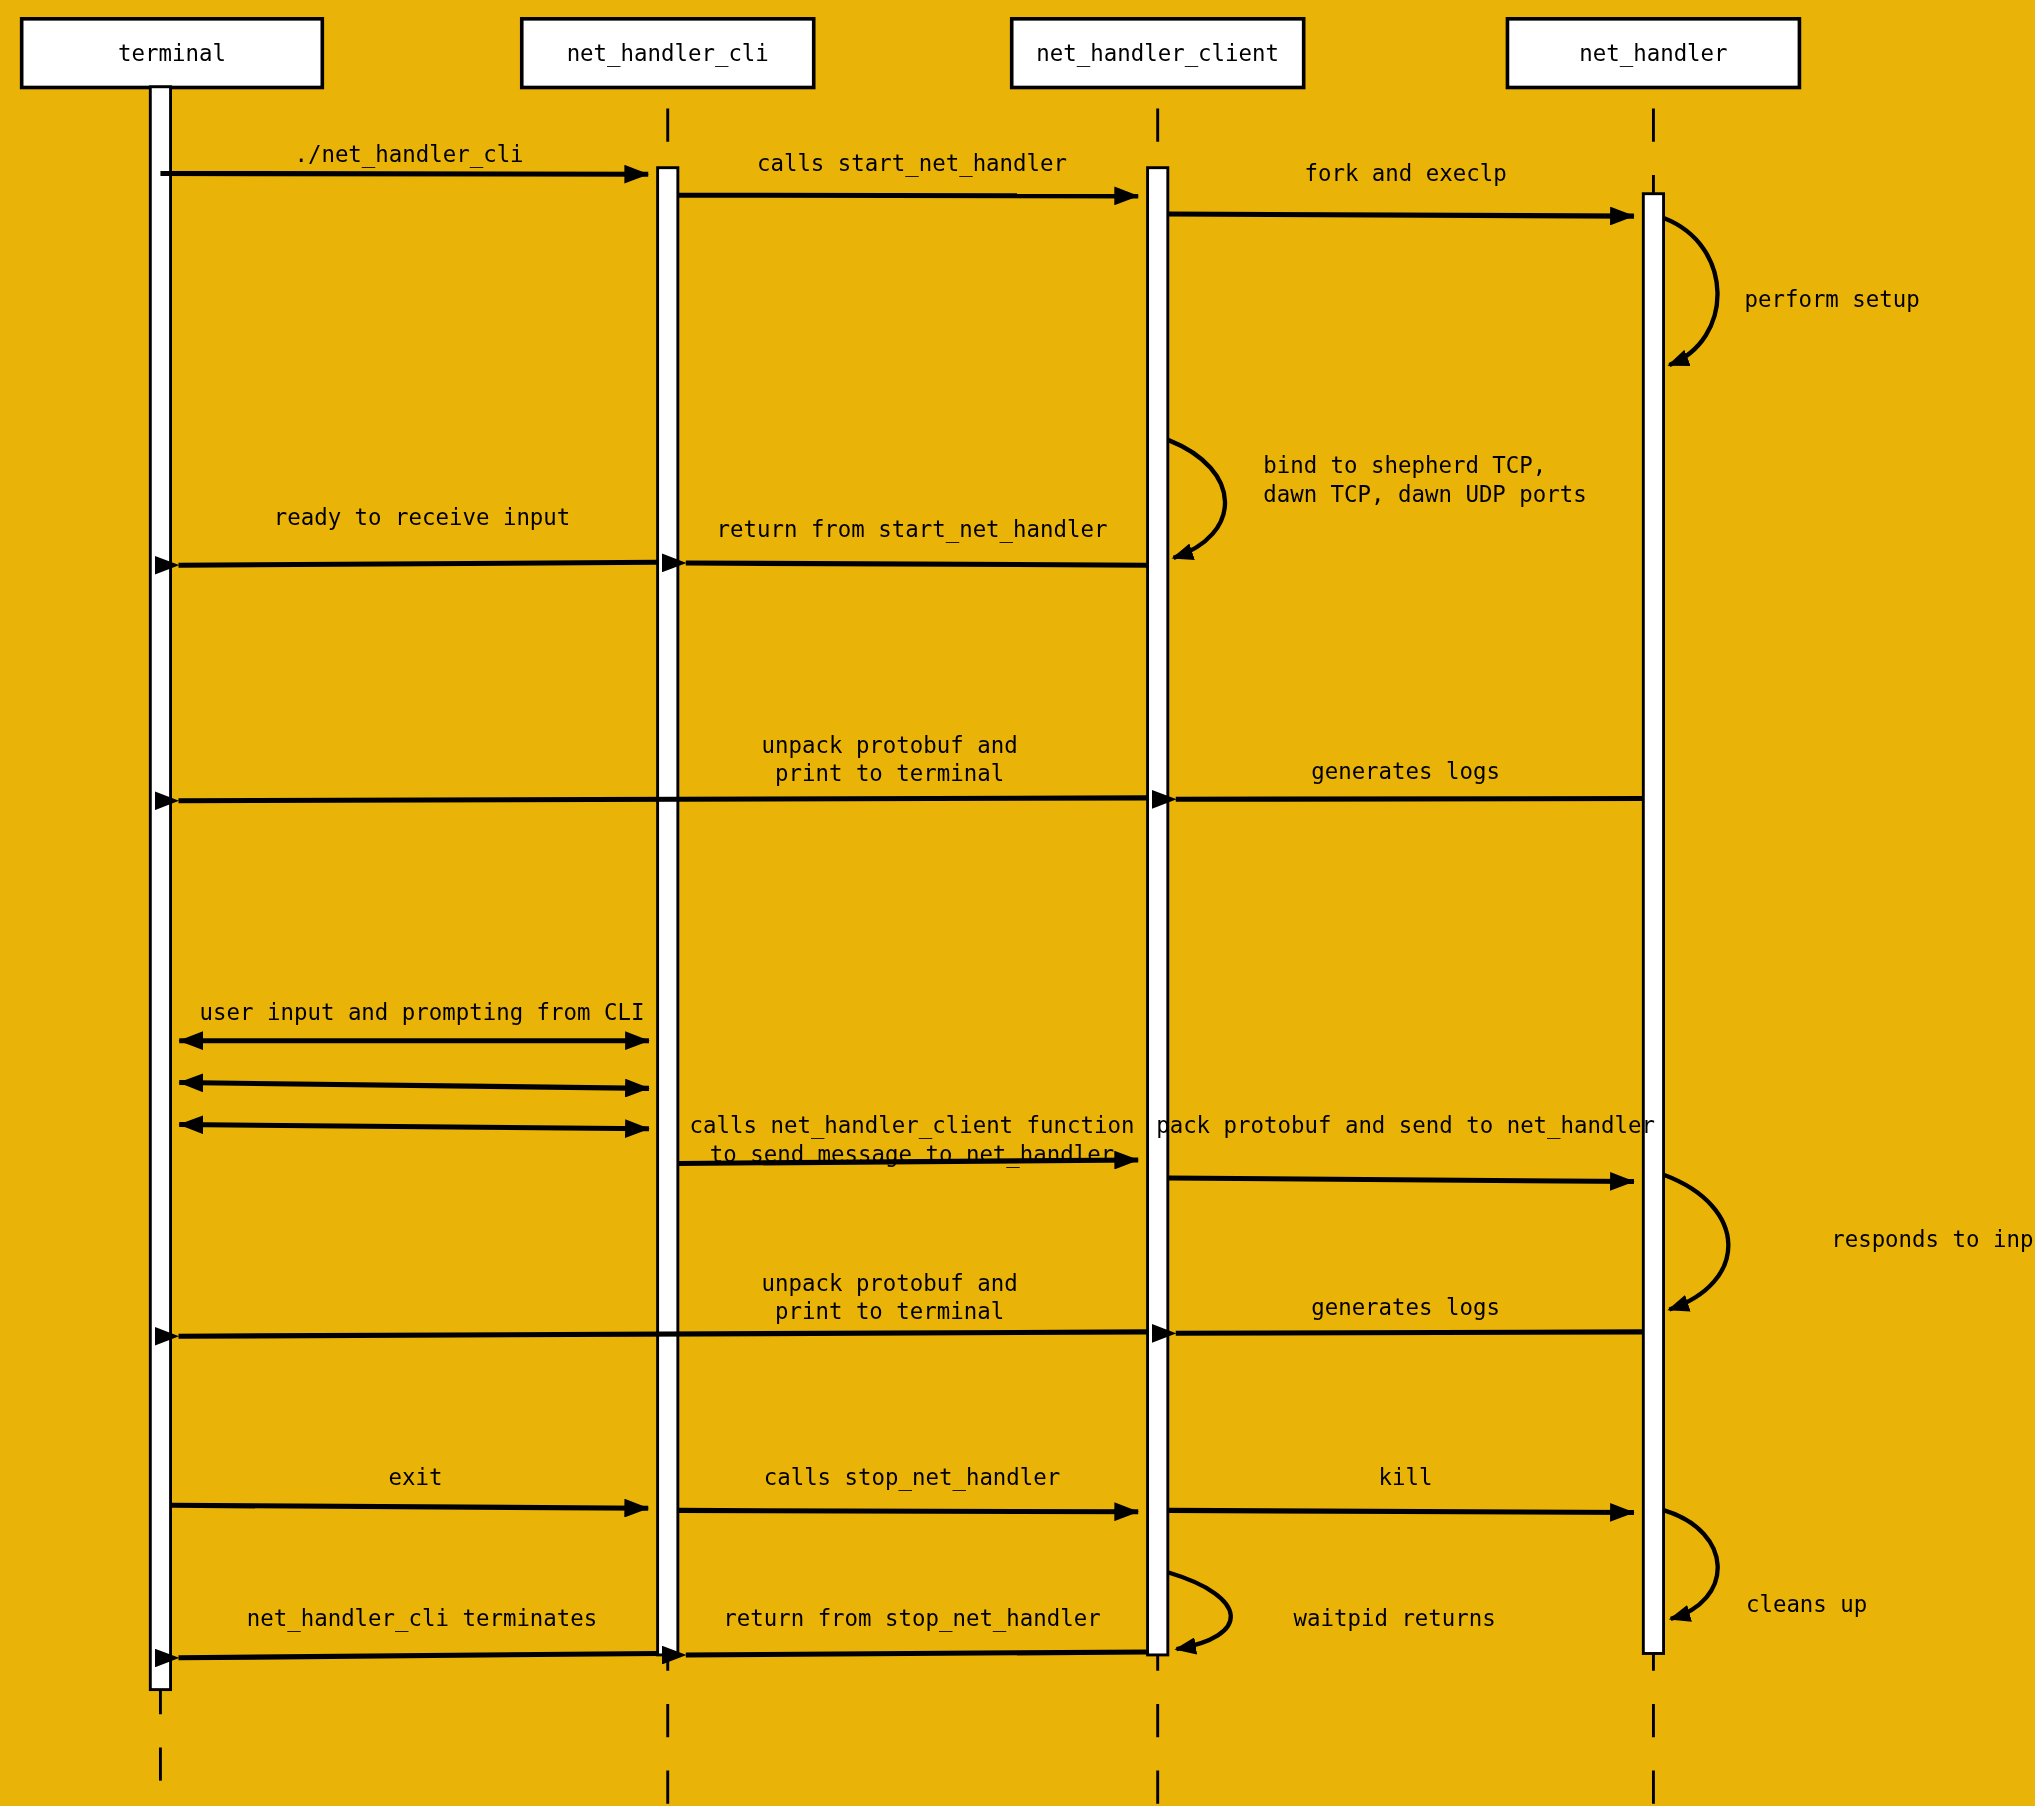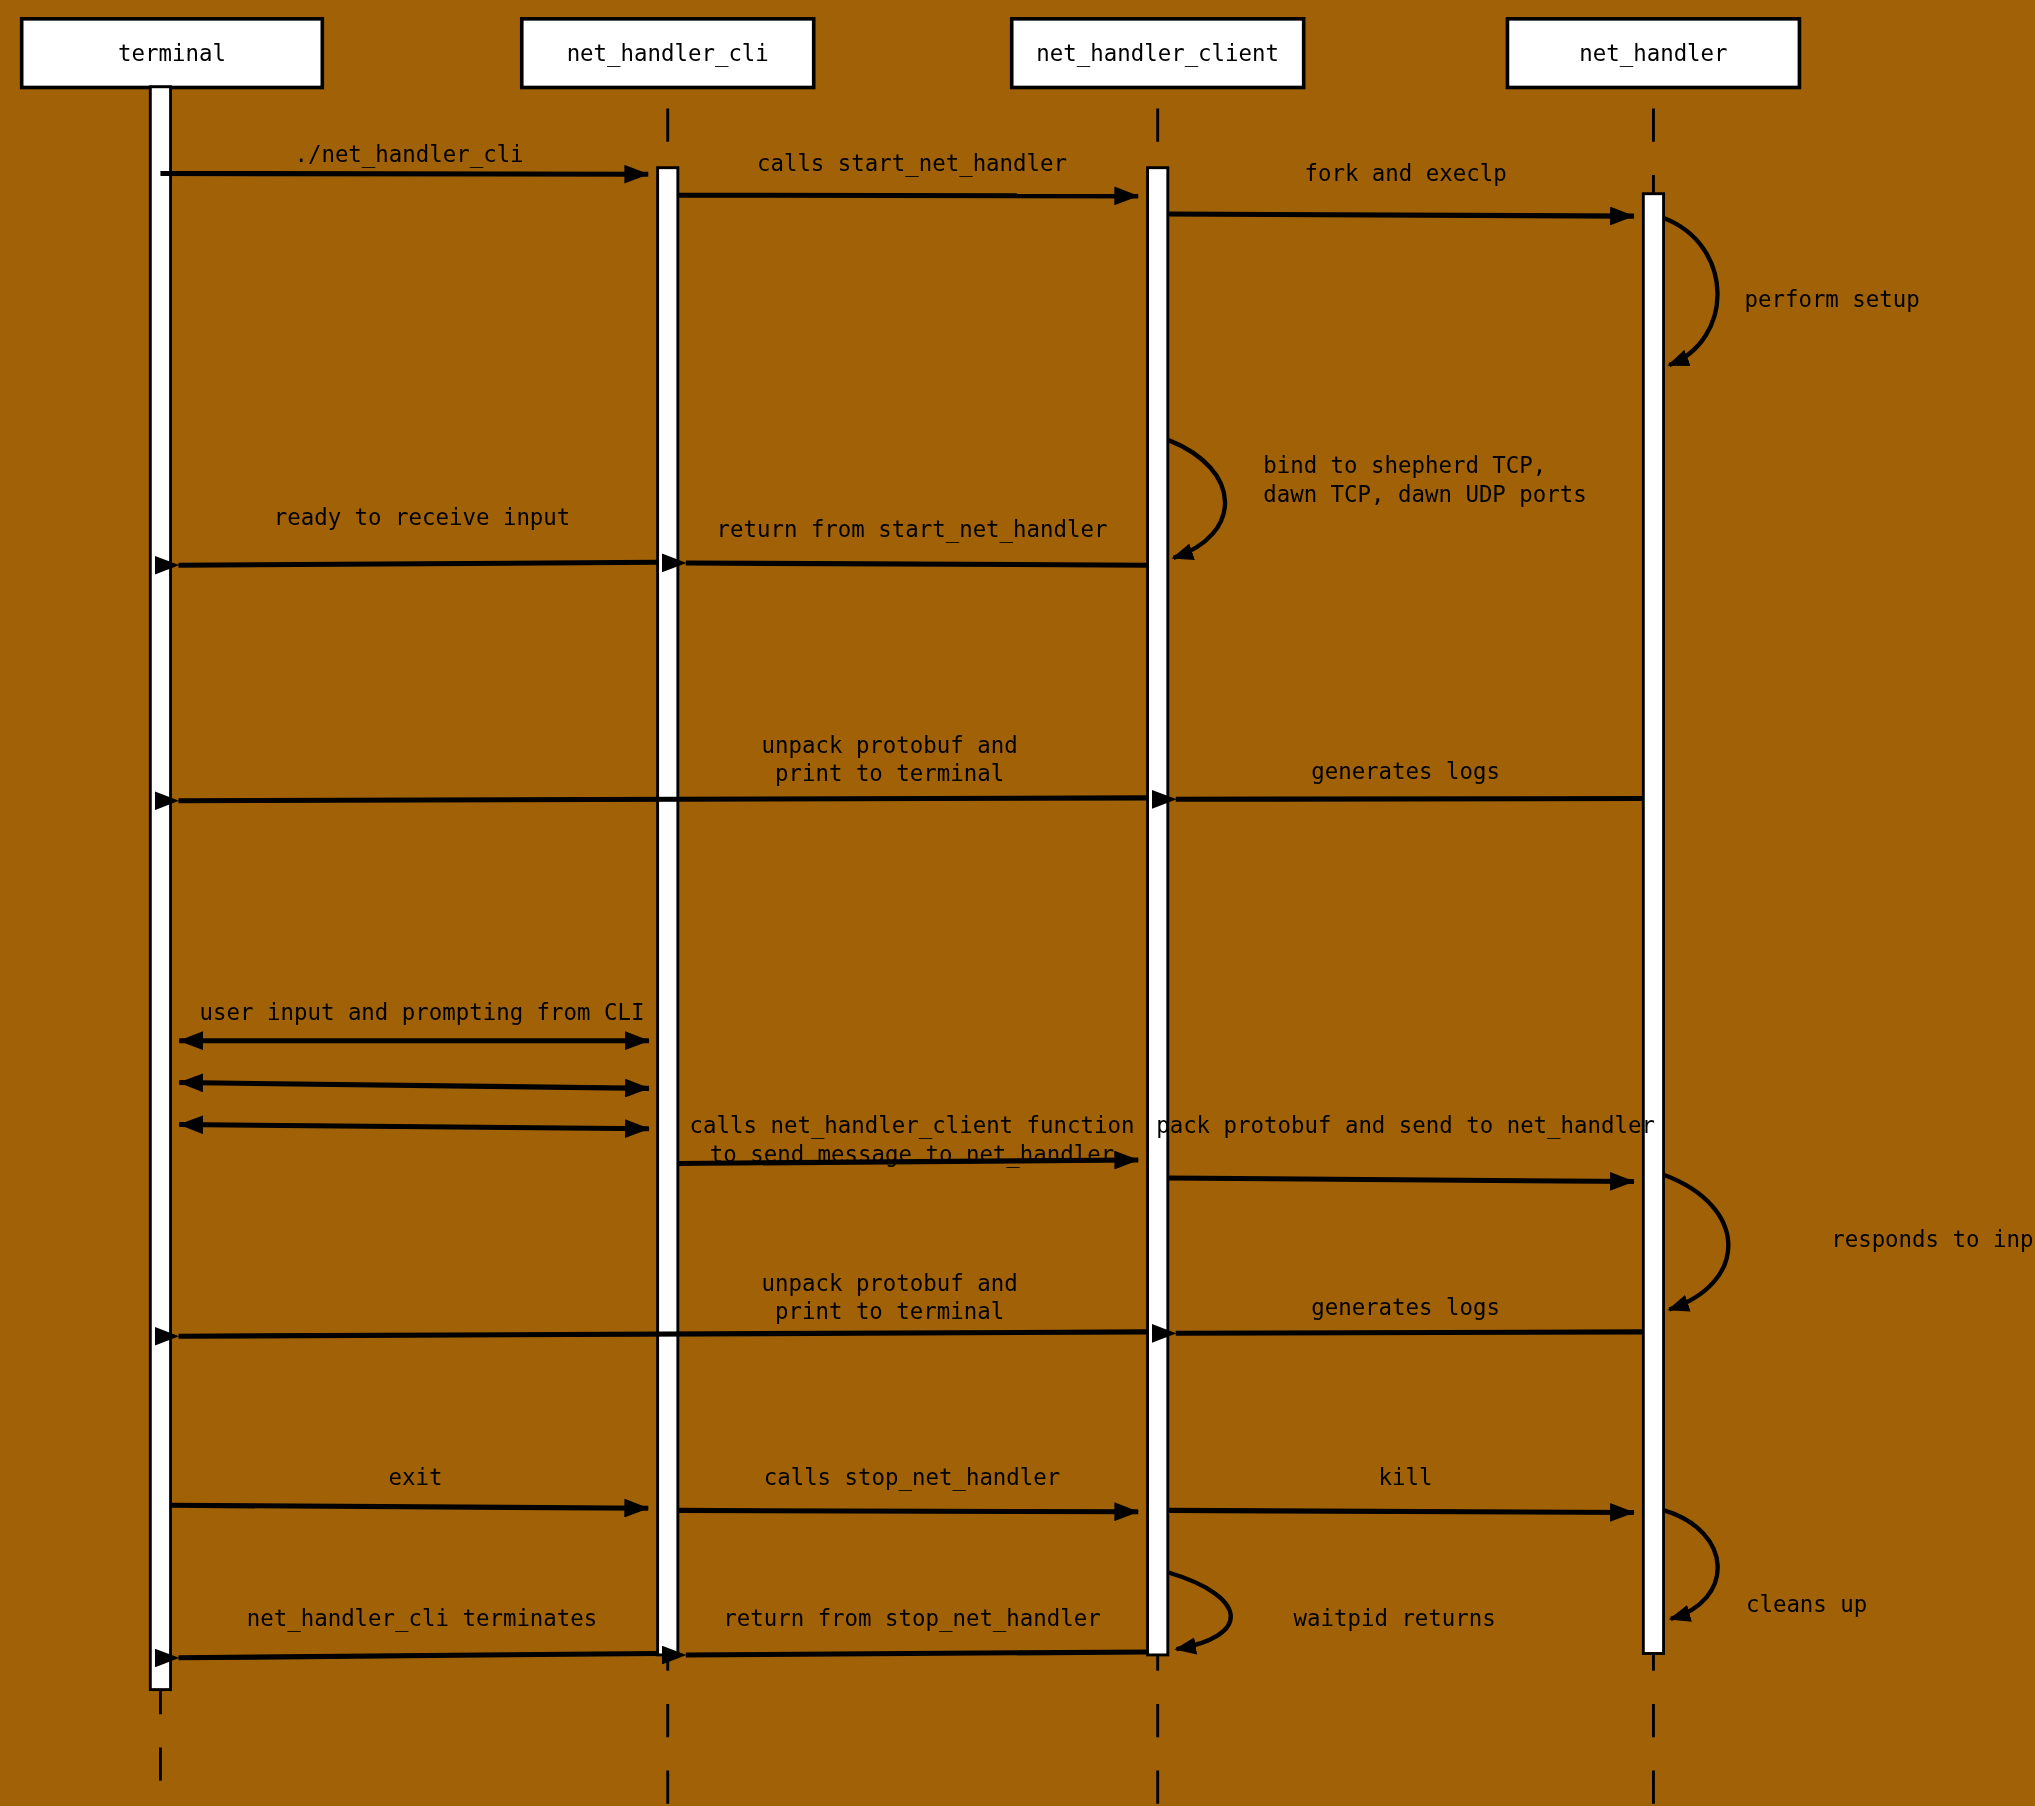--- a/index.html
+++ b/index.html
@@ -4,21 +4,21 @@
 <style>
   html, body {
     margin: 0;
     padding: 0;
     background: #ffffff;
   }
   #page {
     position: relative;
     width: 2035px;
     height: 1806px;
-    background: #a16207;
+    background: #eab308;
     overflow: hidden;
     font-family: "DejaVu Sans Mono", "Liberation Mono", monospace;
   }
   svg#diagram {
     position: absolute;
     left: 0;
     top: 0;
     width: 2035px;
     height: 1806px;
     display: block;

